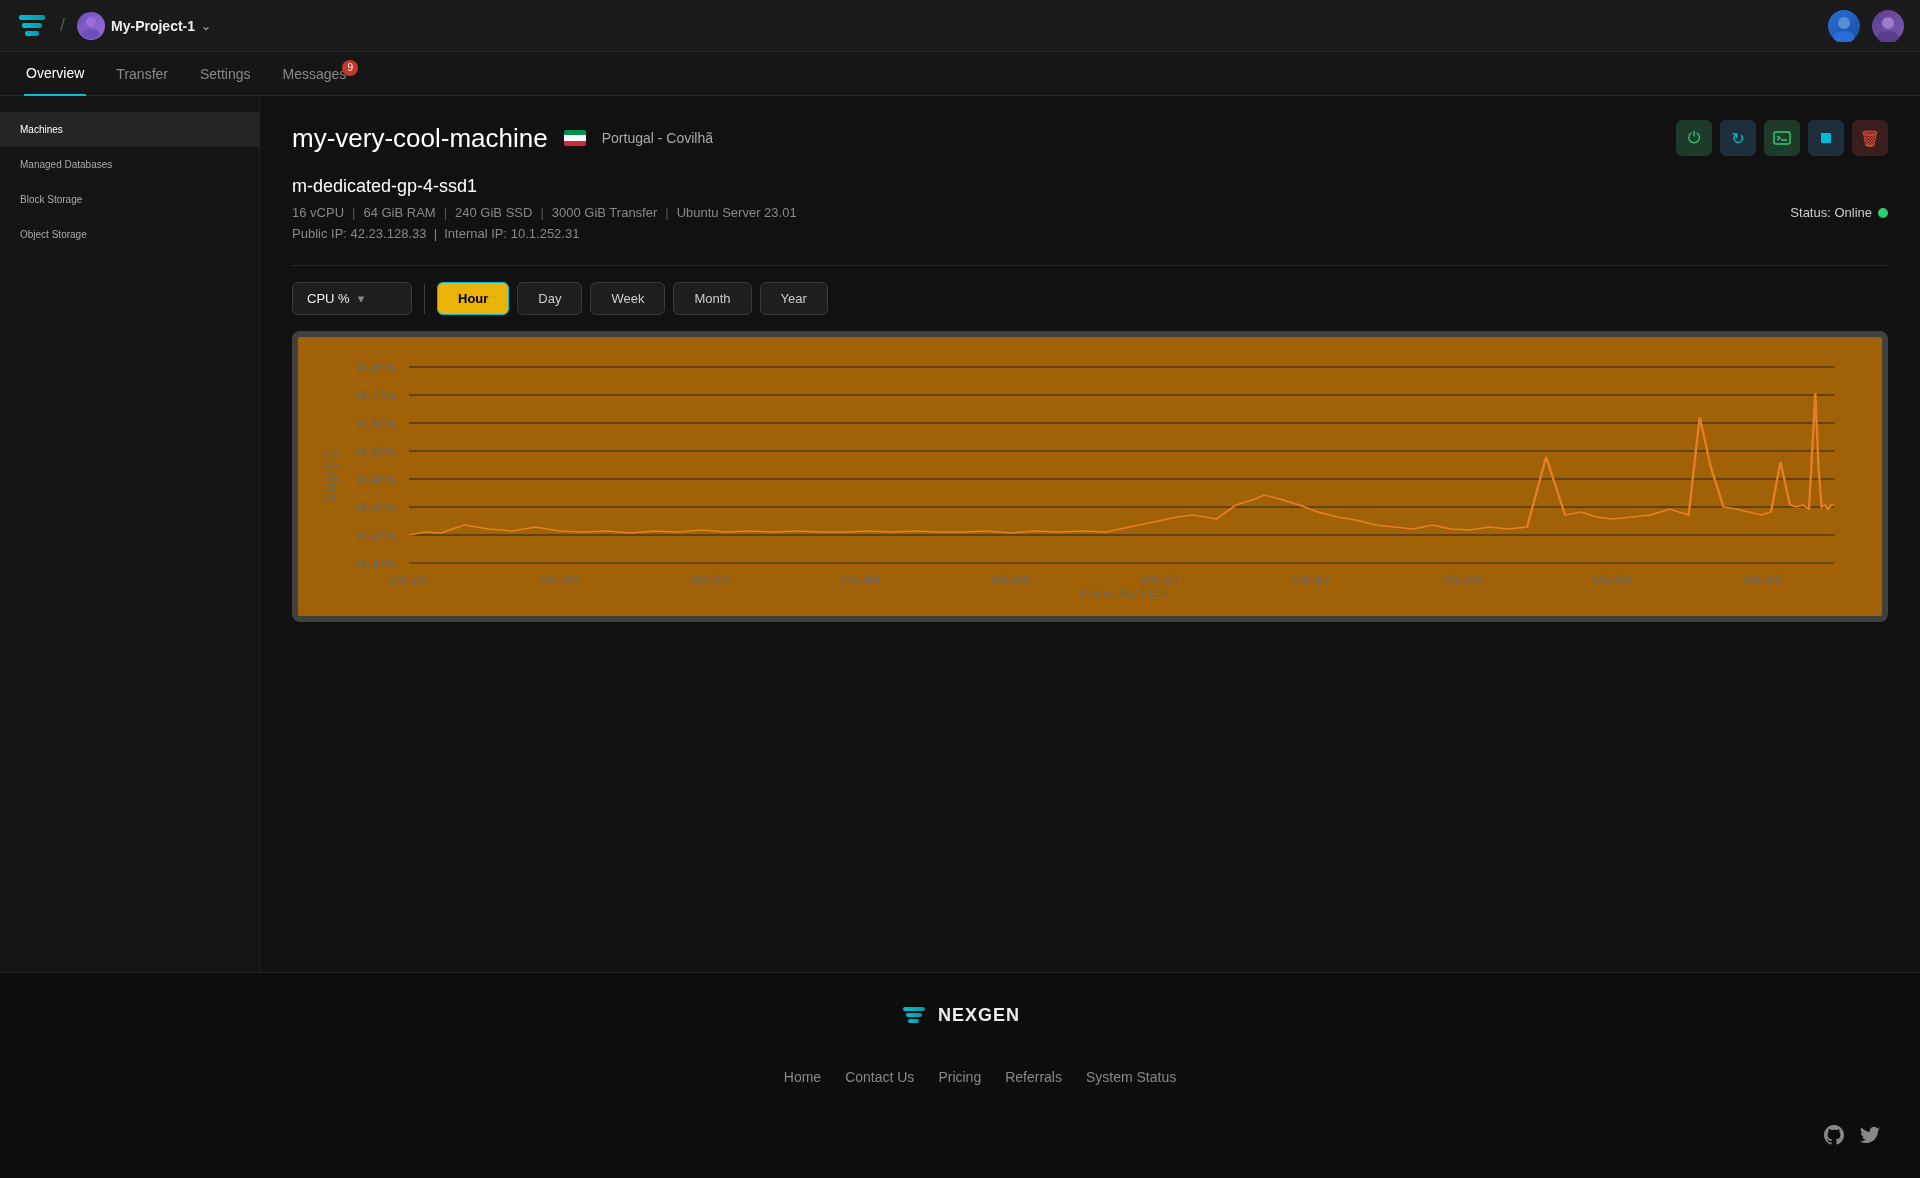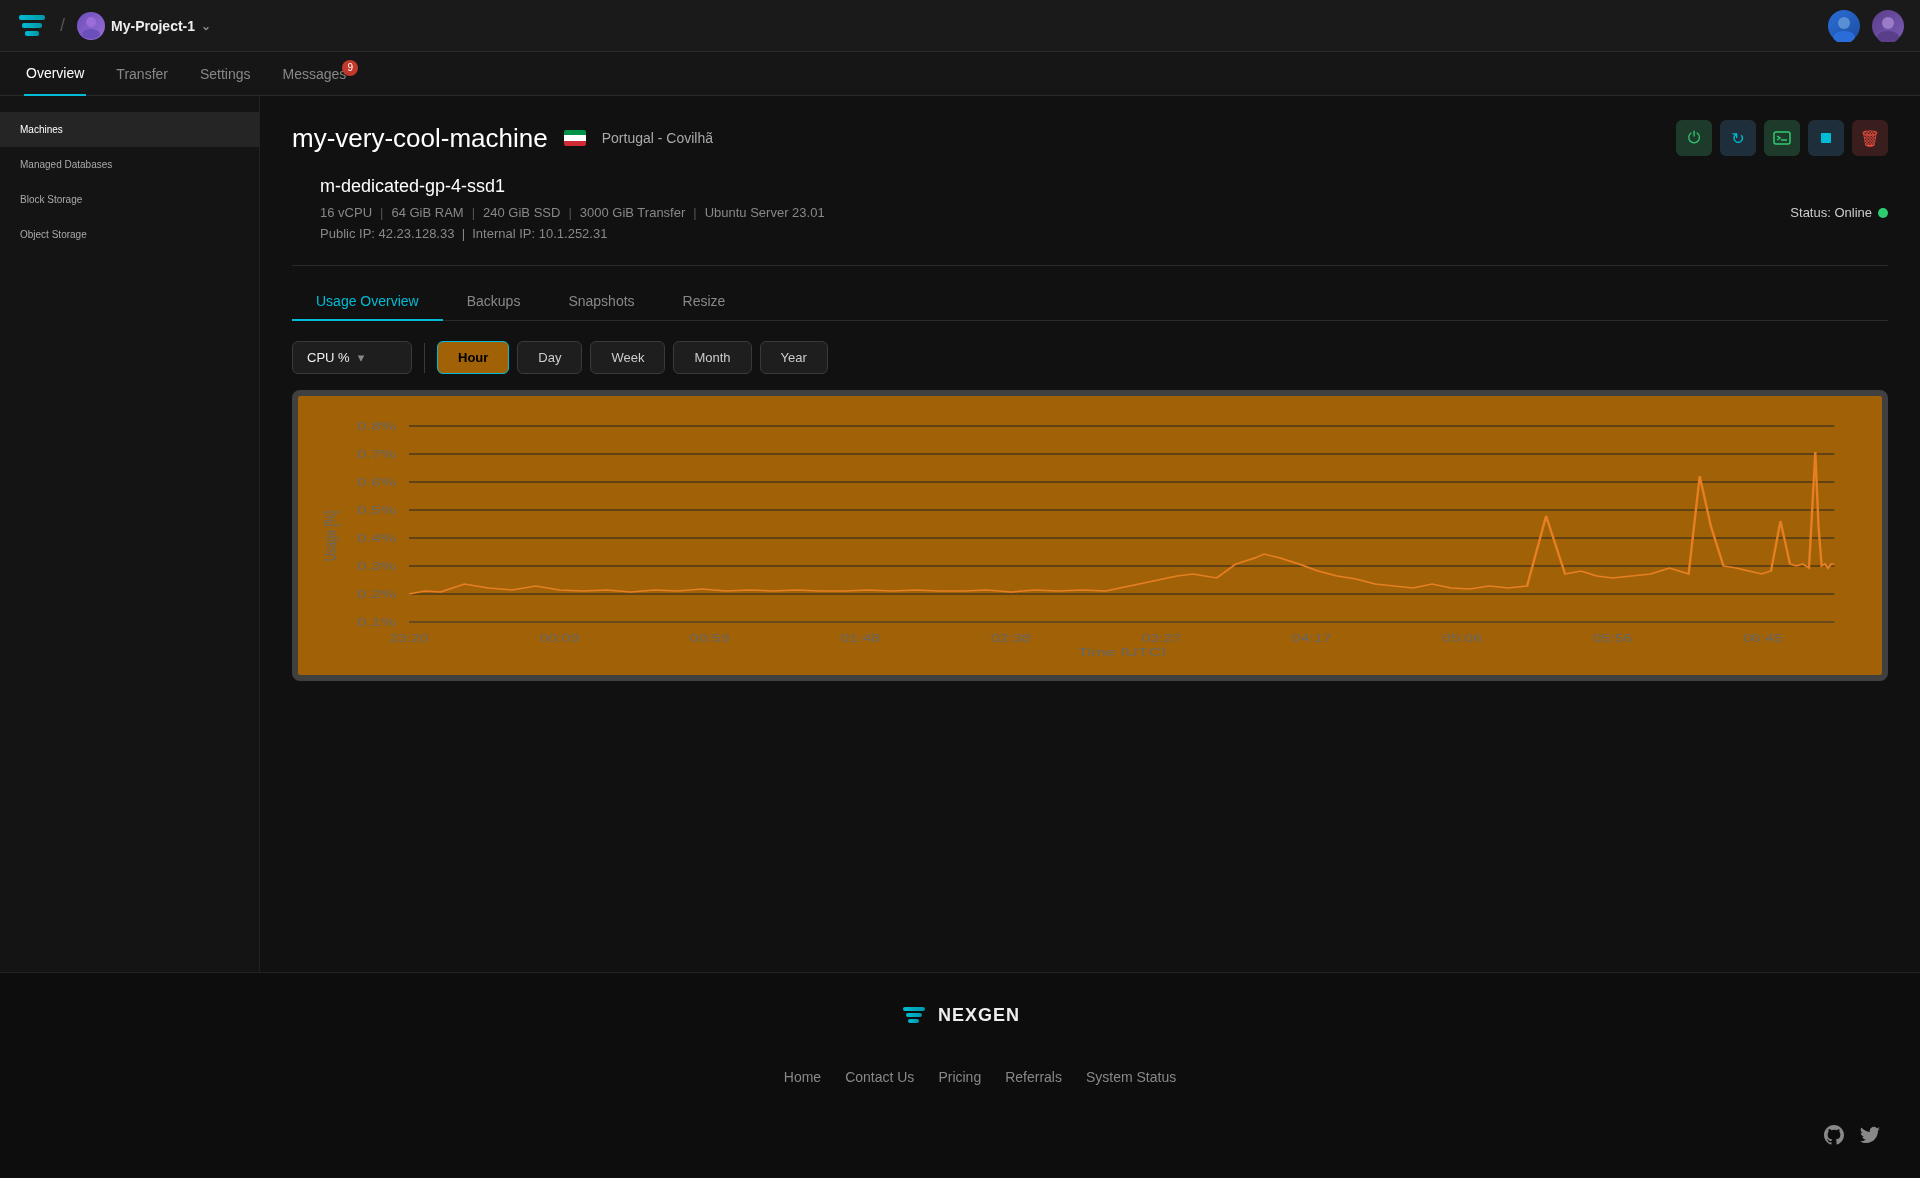--- a/index.html
+++ b/index.html
@@ -44,21 +44,21 @@
     .location-text { color: #aaa; font-size: 14px; }
     .header-actions { margin-left: auto; display: flex; gap: 8px; }
     .action-btn { width: 36px; height: 36px; border-radius: 6px; border: none; cursor: pointer; display: flex; align-items: center; justify-content: center; font-size: 16px; }
     .action-btn.power { background: #1e3a2a; color: #2ecc71; }
     .action-btn.restart { background: #1e2e3a; color: #00bcd4; }
     .action-btn.console { background: #1e3a2a; color: #2ecc71; }
     .action-btn.stop { background: #1e2e3a; color: #00bcd4; }
     .action-btn.delete { background: #3a1e1e; color: #e74c3c; }
 
     
-    .machine-info { margin-bottom: 8px; margin-left: 28px; }
+    .machine-info { margin-bottom: 8px; }
     .machine-model { font-size: 18px; color: #fff; font-weight: 500; margin-bottom: 8px; }
     .machine-specs { display: flex; align-items: center; gap: 8px; color: #888; font-size: 13px; margin-bottom: 6px; flex-wrap: wrap; }
     .machine-specs .sep { color: #555; }
     .machine-ips { color: #888; font-size: 13px; }
     .status-badge { display: flex; align-items: center; gap: 6px; margin-left: auto; color: #ccc; font-size: 13px; }
     .status-dot { width: 10px; height: 10px; border-radius: 50%; background: #2ecc71; }
 
     
     .divider { border: none; border-top: 1px solid #2a2a2a; margin: 16px 0; }
 
@@ -71,21 +71,21 @@
     .tabs { display: flex; border-bottom: 1px solid #2a2a2a; margin-bottom: 20px; gap: 0; }
     .tab { padding: 10px 24px; color: #888; cursor: pointer; font-size: 14px; border-bottom: 2px solid transparent; position: relative; bottom: -1px; }
     .tab.active { color: #00bcd4; border-bottom: 2px solid #00bcd4; }
 
     
     .time-controls { display: flex; align-items: center; gap: 8px; margin-bottom: 16px; flex-wrap: wrap; }
     .metric-select { background: #1e1e1e; border: 1px solid #3a3a3a; border-radius: 6px; color: #eee; padding: 8px 14px; font-size: 13px; display: flex; align-items: center; gap: 8px; cursor: pointer; min-width: 120px; }
     .metric-select .chevron { color: #888; }
     .time-separator { width: 1px; height: 30px; background: #3a3a3a; margin: 0 4px; }
     .time-btn { background: #1e1e1e; border: 1px solid #3a3a3a; border-radius: 6px; color: #ccc; padding: 8px 20px; font-size: 13px; cursor: pointer; }
-    .time-btn.active { background: #a16207; border-color: #00bcd4; color: #000; font-weight: 600; }
+    .time-btn.active { background: #eab308; border-color: #00bcd4; color: #000; font-weight: 600; }
 
     
     .chart-container { background: #a16207; border: 6px solid #404040; border-radius: 8px; padding: 20px 16px 16px; position: relative; }
     .chart-svg { width: 100%; height: 240px; }
 
     
     .machine-details-row { display: flex; align-items: center; justify-content: space-between; }
 
     
     footer { background: #0d0d0d; border-top: 1px solid #222; padding: 28px 40px; display: flex; align-items: center; gap: 40px; margin-top: auto; flex-direction: column; }
@@ -218,34 +218,20 @@
       </div>
       <div class="status-badge">
         <span>Status: <span>Online</span></span>
         <span class="status-dot"></span>
       </div>
     </div>
 
     <hr class="divider">
 
 
-    <div class="tabs">
-      <div class="tab active">
-        <span>Usage Overview</span>
-      </div>
-      <div class="tab">
-        <span>Backups</span>
-      </div>
-      <div class="tab">
-        <span>Snapshots</span>
-      </div>
-      <div class="tab">
-        <span>Resize</span>
-      </div>
-    </div>
 
     <div class="time-controls">
       <div class="metric-select">
         <span>CPU %</span>
         <span class="chevron">▾</span>
       </div>
       <div class="time-separator"></div>
       <button class="time-btn active">
         <span>Hour</span>
       </button>

